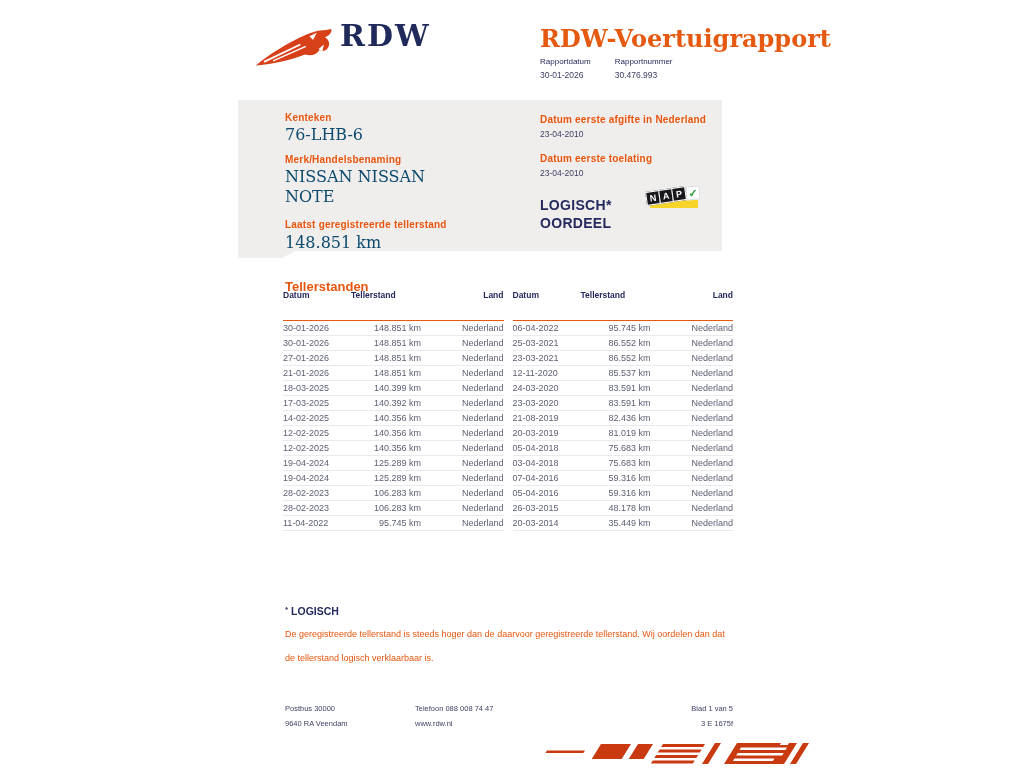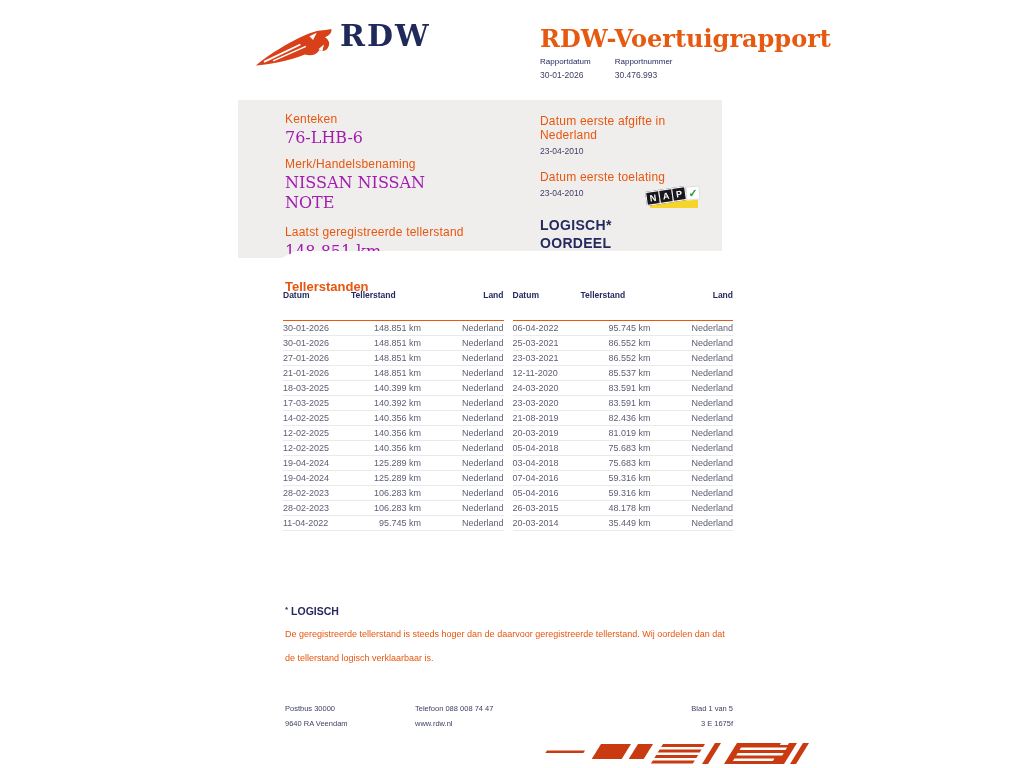--- a/index.html
+++ b/index.html
@@ -12,22 +12,22 @@
              font-size:30px;font-weight:600;letter-spacing:2px;color:#1f2a5a;}
   .doc-title{position:absolute;left:540px;top:24px;font-family:"DejaVu Serif",serif;
              font-size:24px;font-weight:700;color:#e55a10;}
   .report-meta{position:absolute;left:540px;top:57px;display:flex;gap:24px;}
   .meta-label{font-size:8px;font-weight:normal;color:#26295e;}
   .meta-value{font-size:8.5px;color:#3c3f63;margin-top:4px;}
 
   
   .panel{position:absolute;left:238px;top:100px;width:484px;height:158px;background:#f0eeed;
          clip-path:polygon(0 0,100% 0,100% 95.5%,12% 95.5%,9% 100%,0 100%);}
-  .p-label{font-size:12px;font-weight:normal;color:#e8560e;letter-spacing:.2px;}
-  .p-serif{font-family:"DejaVu Serif",serif;font-size:16px;color:#a21caf;}
+  .p-label{font-size:10px;font-weight:bold;color:#e8560e;letter-spacing:.2px;}
+  .p-serif{font-family:"DejaVu Serif",serif;font-size:16px;color:#0c4a6e;}
   .p-sans{font-size:8.5px;color:#3c3f63;}
   .col-left{position:absolute;left:47px;top:12px;width:200px;}
   .col-right{position:absolute;left:302px;top:14px;width:180px;}
   .oordeel{font-size:14px;font-weight:bold;color:#252a5e;line-height:18px;letter-spacing:.3px;}
 
   
   .nap{position:absolute;left:408px;top:86px;width:56px;height:26px;}
   .nap-yellow{position:absolute;left:4px;top:9px;width:48px;height:13px;background:#f6d42a;}
   .nap-box{position:absolute;width:12px;height:12px;background:#17171c;border:1px solid #fff;
            color:#fff;font-size:9px;font-weight:bold;display:flex;align-items:center;

